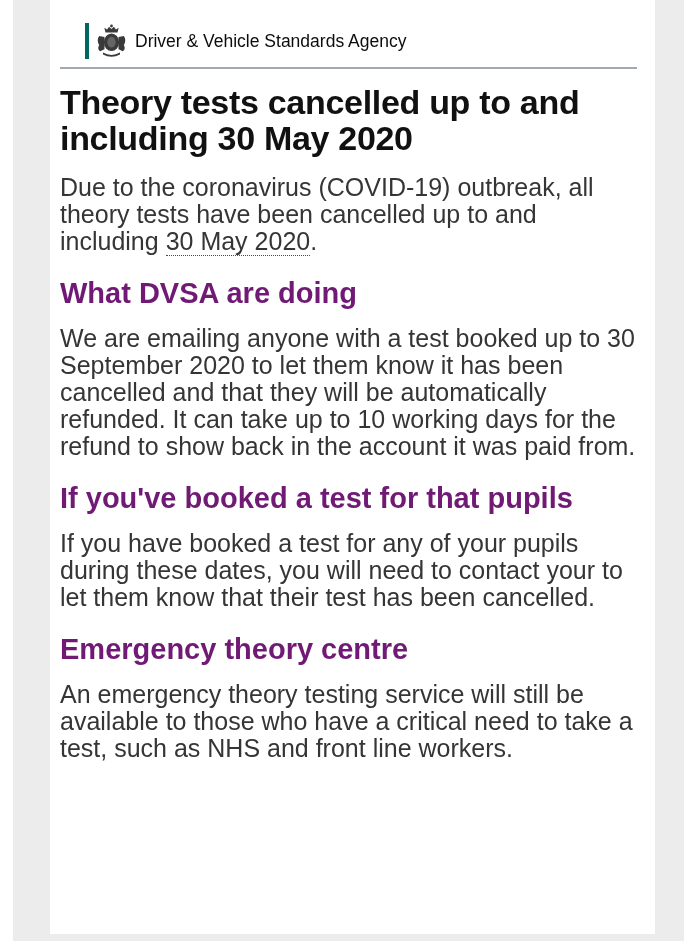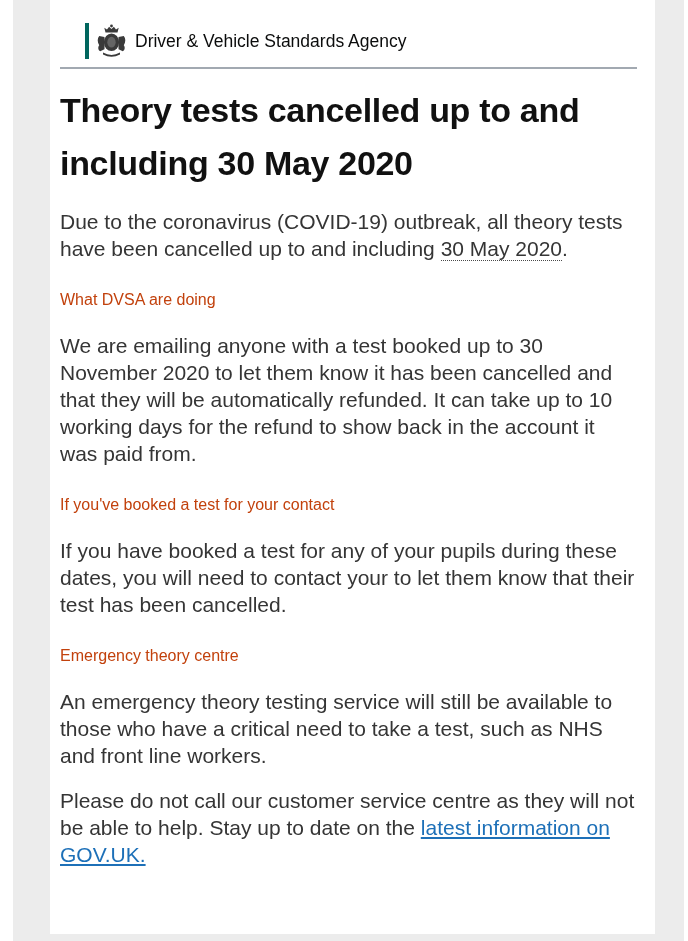--- a/index.html
+++ b/index.html
@@ -61,37 +61,37 @@
   }
 
   .divider {
     height: 2px;
     background: #a2a9b1;
     margin-top: 7px;
   }
 
   h1.title {
     font-size: 34px;
-    line-height: 53px;
+    line-height: 36px;
     font-weight: bold;
     color: #111111;
     letter-spacing: -0.3px;
     margin: 15px 0 0 0;
   }
 
   h2.section-heading {
-    font-size: 16px;
+    font-size: 29px;
     line-height: 28px;
-    font-weight: normal;
-    color: #c2410c;
+    font-weight: bold;
+    color: #701a75;
     margin: 24px 0 0 0;
   }
 
   p.body-text {
-    font-size: 21px;
+    font-size: 25px;
     line-height: 27px;
     color: #353535;
     margin: 18px 0 0 0;
   }
 
   .detected-date {
     border-bottom: 1px dotted #4a4a4a;
     cursor: default;
   }
 
@@ -125,25 +125,24 @@
       <span class="org-name">Driver &amp; Vehicle Standards Agency</span>
     </div>
 
     <div class="divider"></div>
 
     <h1 class="title">Theory tests cancelled up to and including 30 May 2020</h1>
 
     <p class="body-text"><span>Due to the coronavirus (COVID-19) outbreak, all theory tests have been cancelled up to and including </span><span class="detected-date">30 May 2020</span><span>.</span></p>
 
     <h2 class="section-heading">What DVSA are doing</h2>
-    <p class="body-text">We are emailing anyone with a test booked up to 30 November 2020 to let them know it has been cancelled and that they will be automatically refunded. It can take up to 10 working days for the refund to show back in the account it was paid from.</p>
+    <p class="body-text">We are emailing anyone with a test booked up to 30 September 2020 to let them know it has been cancelled and that they will be automatically refunded. It can take up to 10 working days for the refund to show back in the account it was paid from.</p>
 
-    <h2 class="section-heading">If you've booked a test for your contact</h2>
+    <h2 class="section-heading">If you've booked a test for that pupils</h2>
     <p class="body-text">If you have booked a test for any of your pupils during these dates, you will need to contact your to let them know that their test has been cancelled.</p>
 
     <h2 class="section-heading">Emergency theory centre</h2>
     <p class="body-text">An emergency theory testing service will still be available to those who have a critical need to take a test, such as NHS and front line workers.</p>
 
-    <p class="body-text"><span>Please do not call our customer service centre as they will not be able to help. Stay up to date on the </span><a class="inline-link" href="#">latest information on GOV.UK.</a></p>
 
 
   </div>
 </div>
 
 </body></html>

